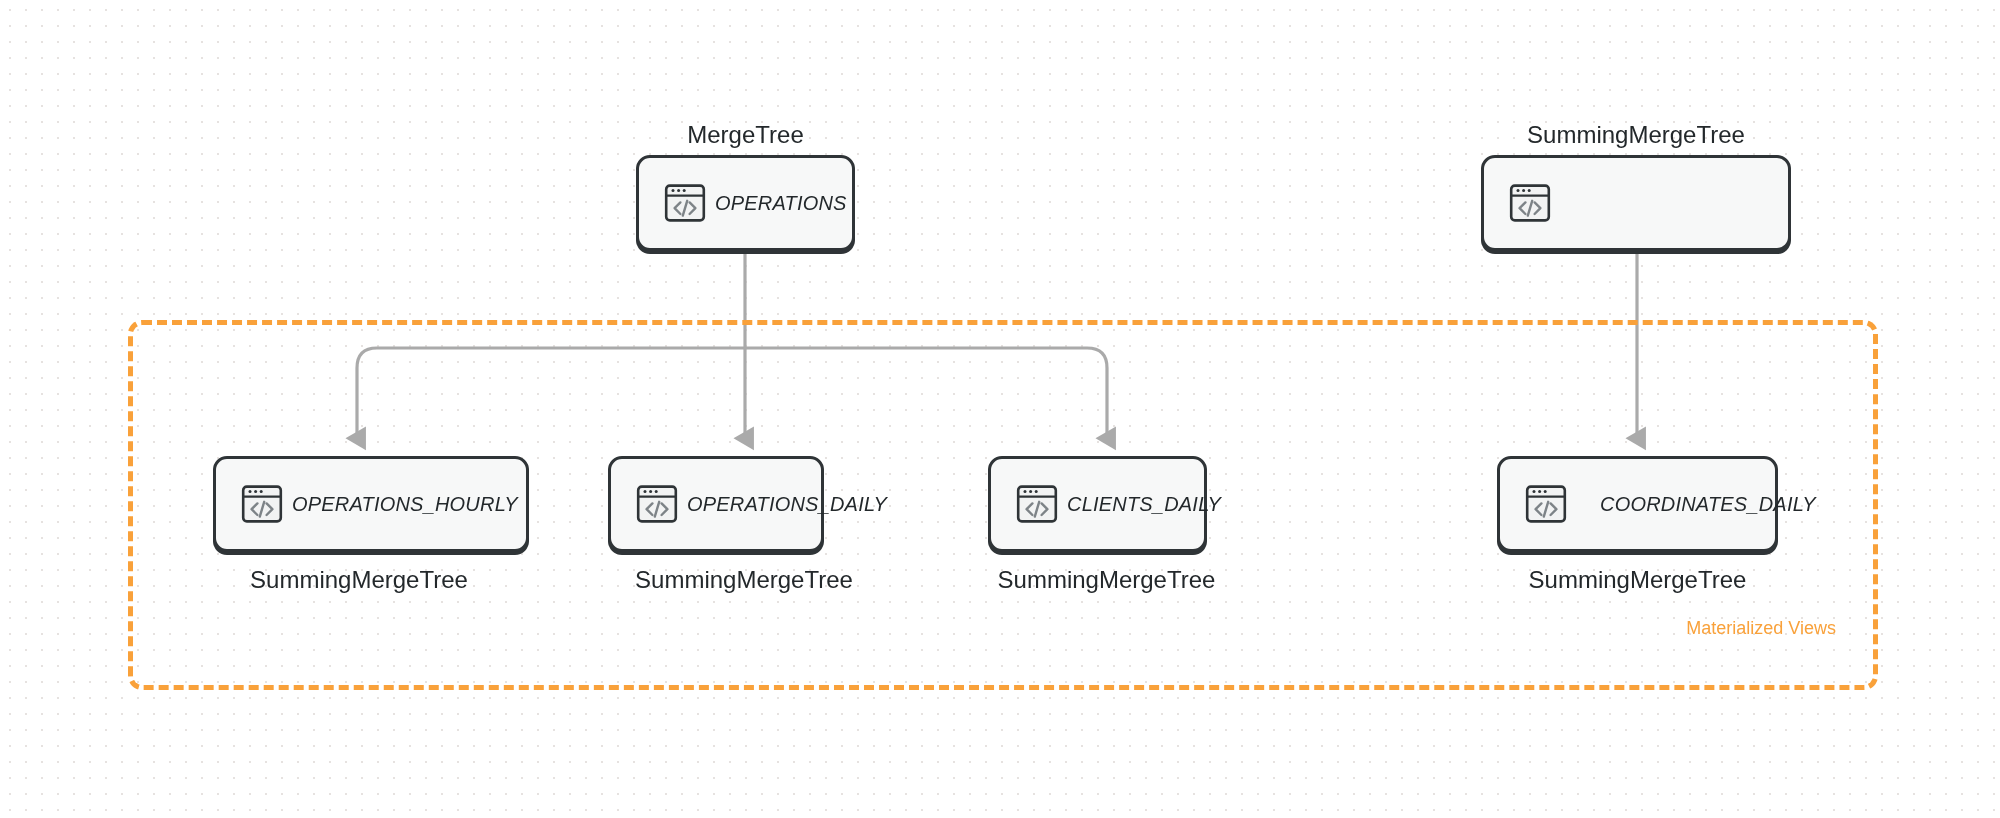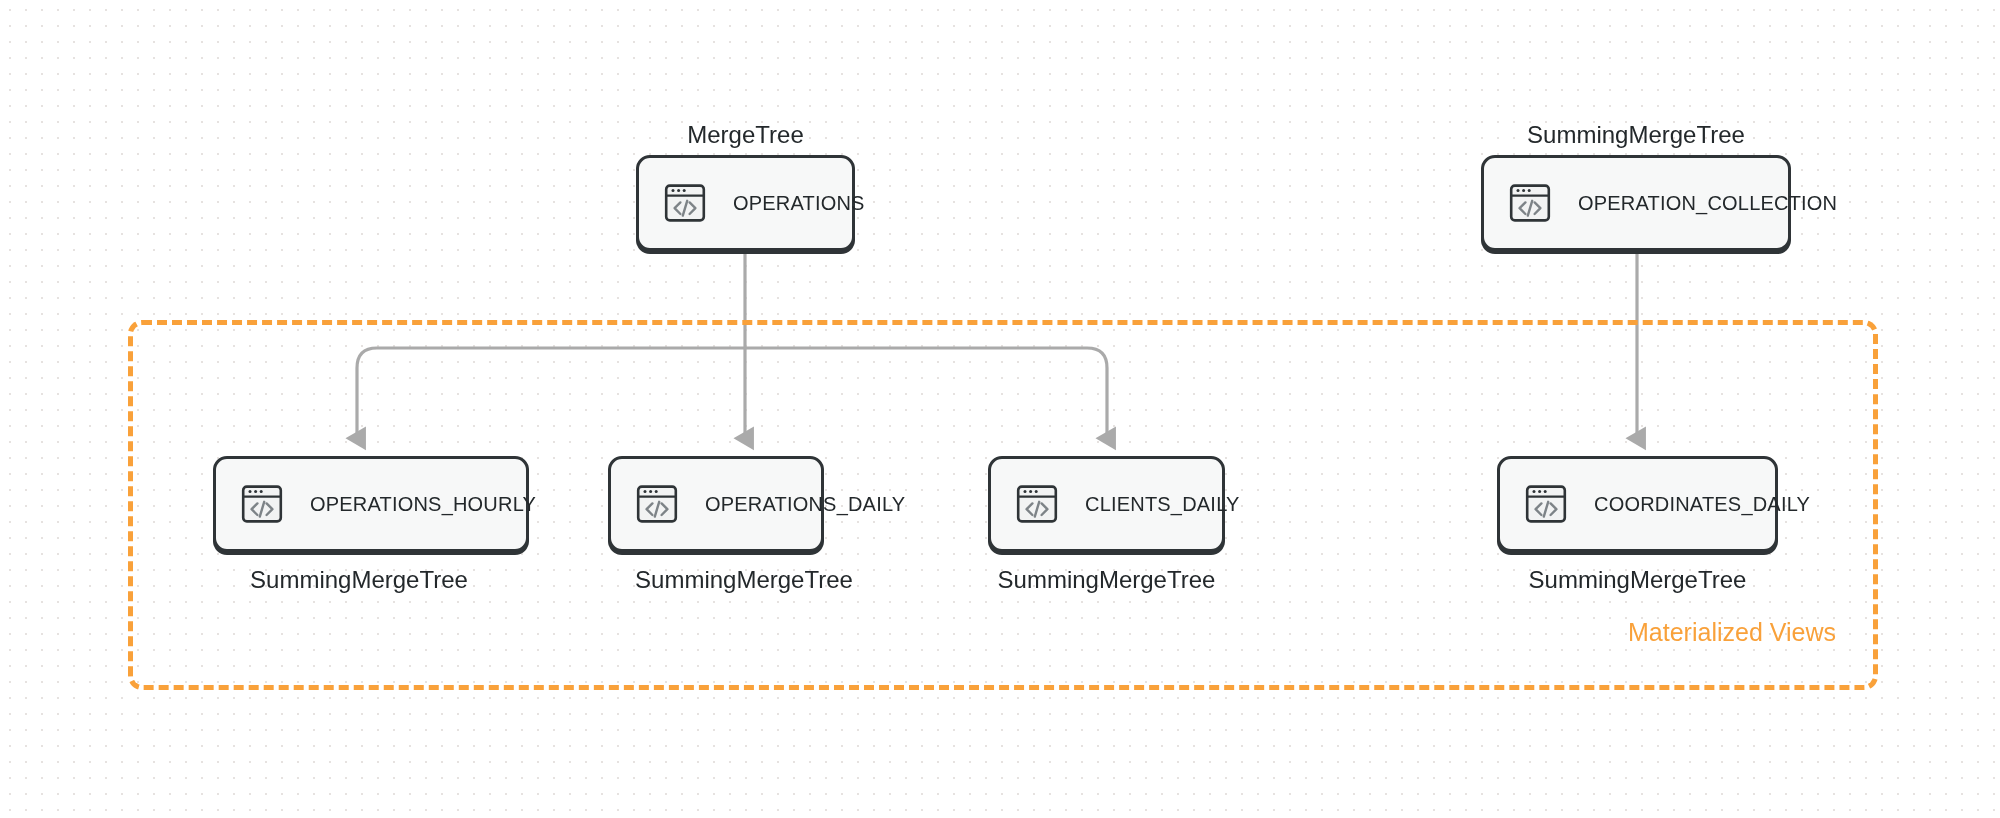--- a/index.html
+++ b/index.html
@@ -32,21 +32,21 @@
   .mv-group {
     position: absolute;
     border: 5px dashed #f9a13a;
     border-radius: 14px;
     box-sizing: border-box;
     background: transparent;
   }
   .mv-label {
     position: absolute;
     color: #f9a13a;
-    font-size: 25px;
+    font-size: 18px;
     font-family: "Liberation Sans", sans-serif;
     white-space: nowrap;
   }
 
   
   .node {
     position: absolute;
     box-sizing: border-box;
     background: #f7f8f8;
     border: 3px solid #2f3437;
@@ -58,25 +58,26 @@
   .node .icon {
     flex: 0 0 auto;
     margin-left: 24px;
     width: 44px;
     height: 44px;
     display: block;
   }
   .node .node-title {
     flex: 1 1 auto;
     text-align: center;
+    font-style: italic;
     font-size: 20px;
     color: #23282b;
     letter-spacing: 0.2px;
     padding-right: 18px;
-    padding-left: 26px;
+    padding-left: 8px;
     white-space: nowrap;
   }
 
   
   .caption {
     position: absolute;
     font-size: 24px;
     color: #23282b;
     white-space: nowrap;
     text-align: center;
@@ -127,21 +128,20 @@
         <svg class="icon" viewBox="0 0 44 44">
           <rect x="3.2" y="4.6" width="37.6" height="34.8" rx="3.6" ry="3.6" fill="#f2f3f3" stroke="#2f3437" stroke-width="2.6"></rect>
           <path d="M 3.2 14.6 L 40.8 14.6" stroke="#2f3437" stroke-width="2.4"></path>
           <circle cx="10" cy="9.6" r="1.5" fill="#2f3437"></circle>
           <circle cx="15.6" cy="9.6" r="1.5" fill="#2f3437"></circle>
           <circle cx="21.2" cy="9.6" r="1.5" fill="#2f3437"></circle>
           <path d="M 17.4 21.4 L 11.6 27.2 L 17.4 33" fill="none" stroke="#7d8387" stroke-width="2.4" stroke-linecap="round" stroke-linejoin="round"></path>
           <path d="M 26.6 21.4 L 32.4 27.2 L 26.6 33" fill="none" stroke="#7d8387" stroke-width="2.4" stroke-linecap="round" stroke-linejoin="round"></path>
           <path d="M 24.2 19.8 L 19.8 34.6" fill="none" stroke="#7d8387" stroke-width="2.4" stroke-linecap="round"></path>
         </svg>
-        <div class="node-title">OPERATION_COLLECTION</div>
       </div>
       <div class="caption" style="left: 1636px; transform: translateX(-50%); top: 121px;">SummingMergeTree</div>
       <div class="node" style="left: 213px; top: 456px; width: 316px; height: 96px;">
         <svg class="icon" viewBox="0 0 44 44">
           <rect x="3.2" y="4.6" width="37.6" height="34.8" rx="3.6" ry="3.6" fill="#f2f3f3" stroke="#2f3437" stroke-width="2.6"></rect>
           <path d="M 3.2 14.6 L 40.8 14.6" stroke="#2f3437" stroke-width="2.4"></path>
           <circle cx="10" cy="9.6" r="1.5" fill="#2f3437"></circle>
           <circle cx="15.6" cy="9.6" r="1.5" fill="#2f3437"></circle>
           <circle cx="21.2" cy="9.6" r="1.5" fill="#2f3437"></circle>
           <path d="M 17.4 21.4 L 11.6 27.2 L 17.4 33" fill="none" stroke="#7d8387" stroke-width="2.4" stroke-linecap="round" stroke-linejoin="round"></path>
@@ -158,35 +158,35 @@
           <circle cx="10" cy="9.6" r="1.5" fill="#2f3437"></circle>
           <circle cx="15.6" cy="9.6" r="1.5" fill="#2f3437"></circle>
           <circle cx="21.2" cy="9.6" r="1.5" fill="#2f3437"></circle>
           <path d="M 17.4 21.4 L 11.6 27.2 L 17.4 33" fill="none" stroke="#7d8387" stroke-width="2.4" stroke-linecap="round" stroke-linejoin="round"></path>
           <path d="M 26.6 21.4 L 32.4 27.2 L 26.6 33" fill="none" stroke="#7d8387" stroke-width="2.4" stroke-linecap="round" stroke-linejoin="round"></path>
           <path d="M 24.2 19.8 L 19.8 34.6" fill="none" stroke="#7d8387" stroke-width="2.4" stroke-linecap="round"></path>
         </svg>
         <div class="node-title">OPERATIONS_DAILY</div>
       </div>
       <div class="caption" style="left: 744px; transform: translateX(-50%); top: 566px;">SummingMergeTree</div>
-      <div class="node" style="left: 988px; top: 456px; width: 237px; height: 96px;">
+      <div class="node" style="left: 988px; top: 456px; width: 219px; height: 96px;">
         <svg class="icon" viewBox="0 0 44 44">
           <rect x="3.2" y="4.6" width="37.6" height="34.8" rx="3.6" ry="3.6" fill="#f2f3f3" stroke="#2f3437" stroke-width="2.6"></rect>
           <path d="M 3.2 14.6 L 40.8 14.6" stroke="#2f3437" stroke-width="2.4"></path>
           <circle cx="10" cy="9.6" r="1.5" fill="#2f3437"></circle>
           <circle cx="15.6" cy="9.6" r="1.5" fill="#2f3437"></circle>
           <circle cx="21.2" cy="9.6" r="1.5" fill="#2f3437"></circle>
           <path d="M 17.4 21.4 L 11.6 27.2 L 17.4 33" fill="none" stroke="#7d8387" stroke-width="2.4" stroke-linecap="round" stroke-linejoin="round"></path>
           <path d="M 26.6 21.4 L 32.4 27.2 L 26.6 33" fill="none" stroke="#7d8387" stroke-width="2.4" stroke-linecap="round" stroke-linejoin="round"></path>
           <path d="M 24.2 19.8 L 19.8 34.6" fill="none" stroke="#7d8387" stroke-width="2.4" stroke-linecap="round"></path>
         </svg>
         <div class="node-title">CLIENTS_DAILY</div>
       </div>
       <div class="caption" style="left: 1106.5px; transform: translateX(-50%); top: 566px;">SummingMergeTree</div>
-      <div class="node" style="left: 1497px; top: 456px; width: 281px; height: 96px;">
+      <div class="node" style="left: 1497px; top: 456px; width: 281px; height: 96px; gap: 24px;">
         <svg class="icon" viewBox="0 0 44 44">
           <rect x="3.2" y="4.6" width="37.6" height="34.8" rx="3.6" ry="3.6" fill="#f2f3f3" stroke="#2f3437" stroke-width="2.6"></rect>
           <path d="M 3.2 14.6 L 40.8 14.6" stroke="#2f3437" stroke-width="2.4"></path>
           <circle cx="10" cy="9.6" r="1.5" fill="#2f3437"></circle>
           <circle cx="15.6" cy="9.6" r="1.5" fill="#2f3437"></circle>
           <circle cx="21.2" cy="9.6" r="1.5" fill="#2f3437"></circle>
           <path d="M 17.4 21.4 L 11.6 27.2 L 17.4 33" fill="none" stroke="#7d8387" stroke-width="2.4" stroke-linecap="round" stroke-linejoin="round"></path>
           <path d="M 26.6 21.4 L 32.4 27.2 L 26.6 33" fill="none" stroke="#7d8387" stroke-width="2.4" stroke-linecap="round" stroke-linejoin="round"></path>
           <path d="M 24.2 19.8 L 19.8 34.6" fill="none" stroke="#7d8387" stroke-width="2.4" stroke-linecap="round"></path>
         </svg>

